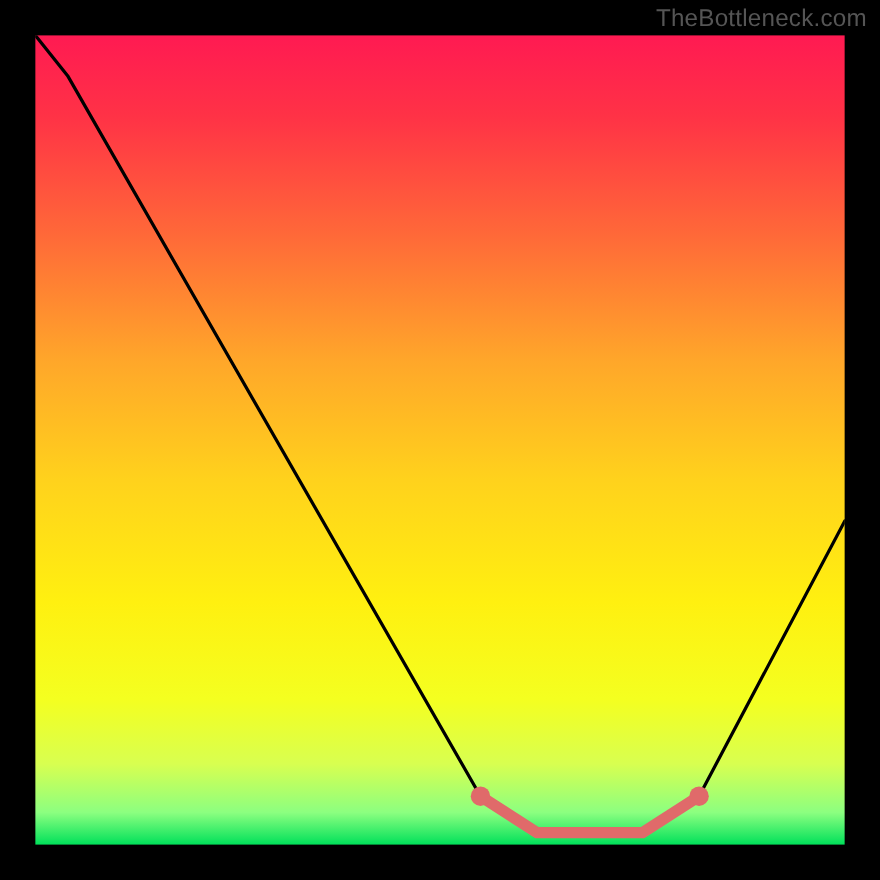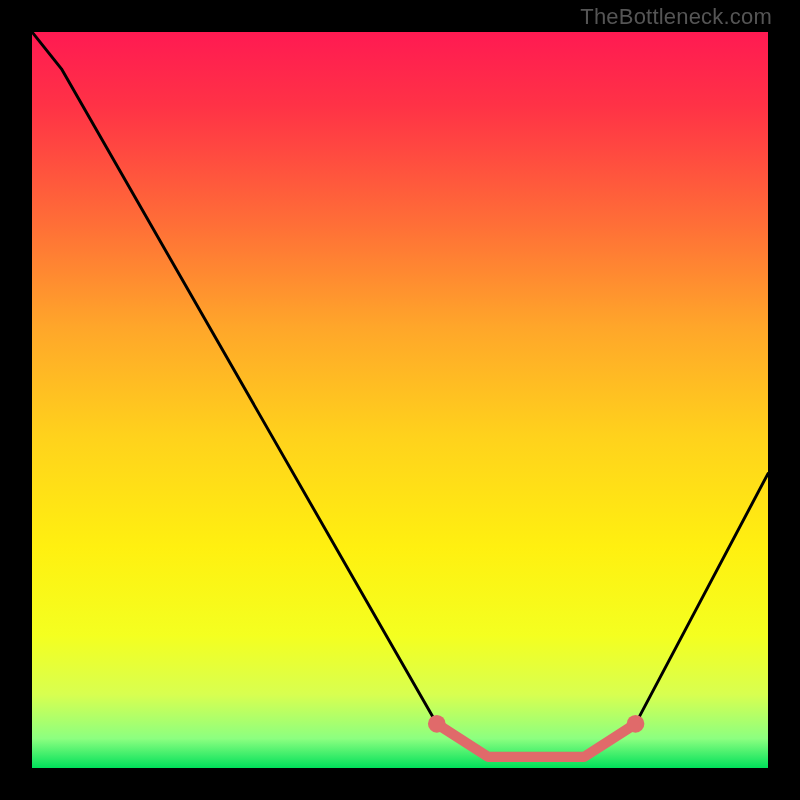--- a/index.html
+++ b/index.html
@@ -12,21 +12,21 @@
     overflow: hidden;
   }
   .container {
     position: relative;
     width: 800px;
     height: 800px;
   }
   .watermark {
     position: absolute;
     top: 4px;
-    right: 28px;
+    right: 12px;
     color: #555555;
     font-size: 22px;
     font-weight: 500;
     letter-spacing: 0.2px;
     user-select: none;
   }
   .plot-area {
     position: absolute;
     left: 32px;
     top: 32px;

